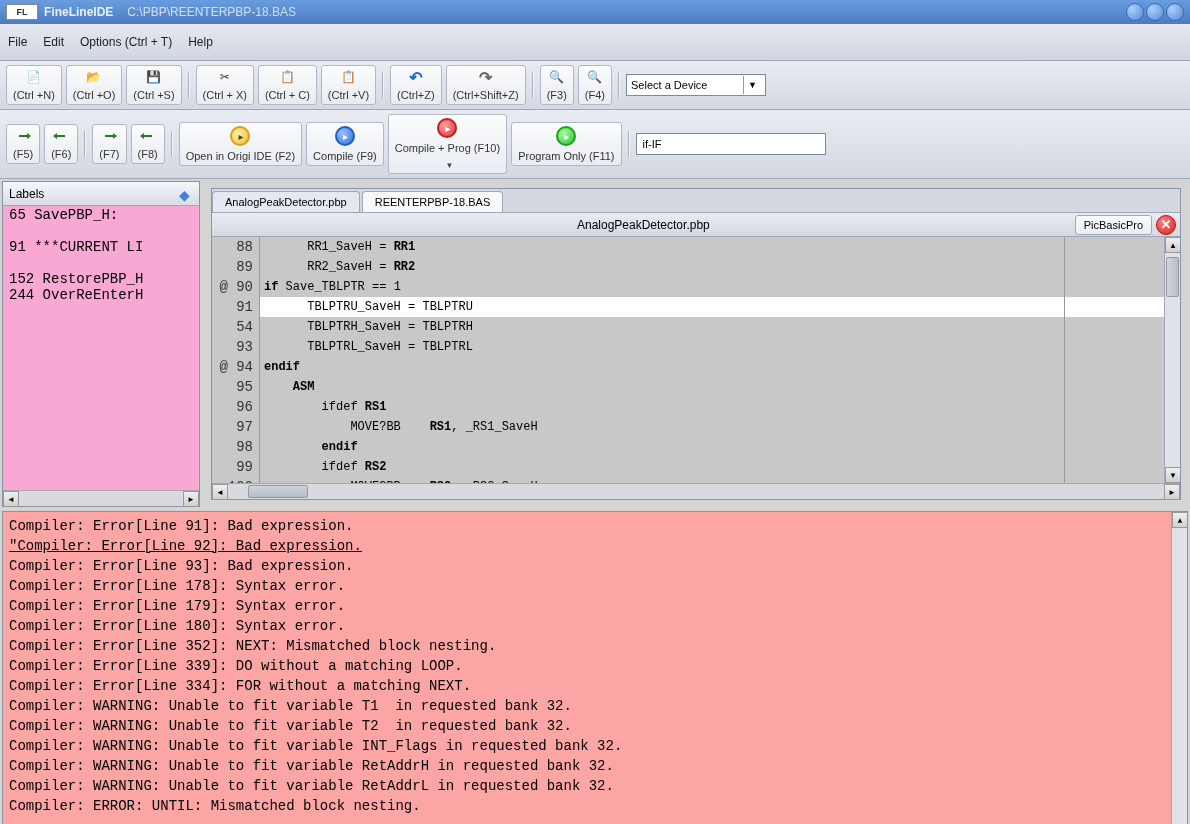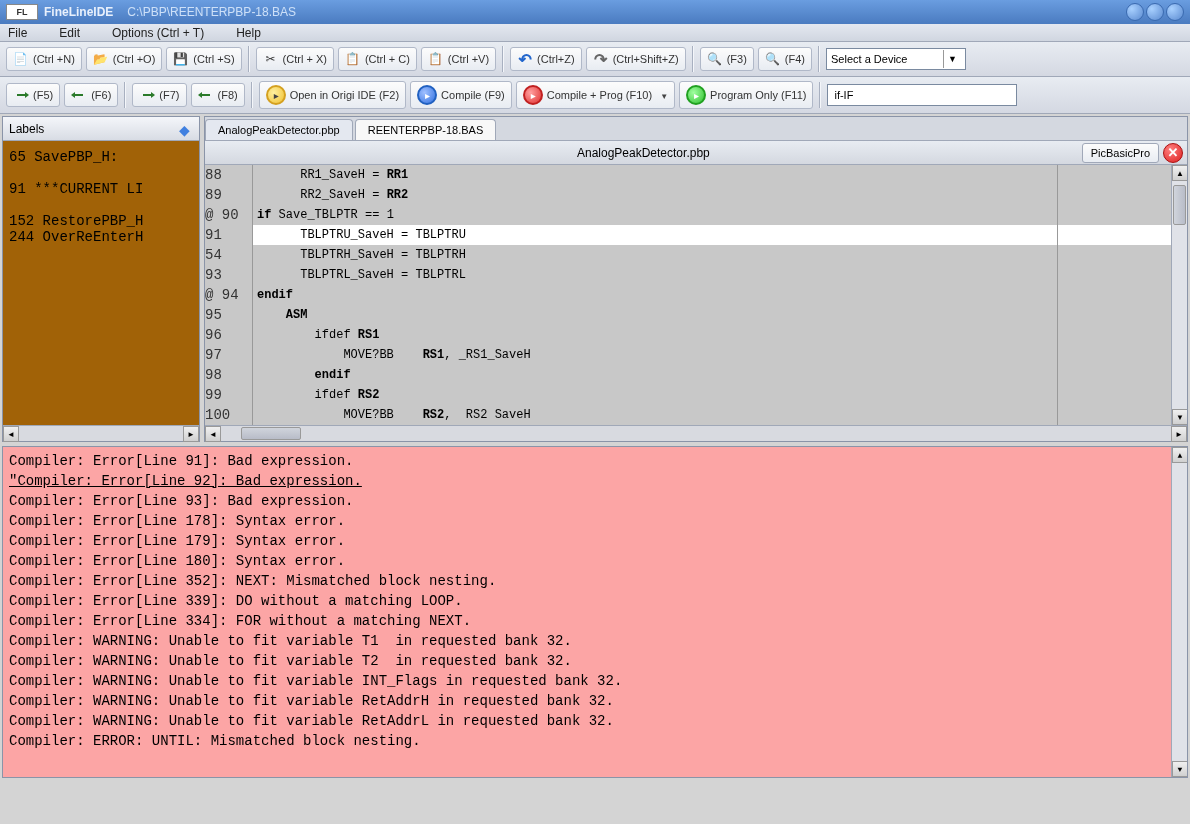--- a/index.html
+++ b/index.html
@@ -3,24 +3,24 @@
 <meta charset="utf-8">
 <style>
 * { box-sizing: border-box; margin: 0; padding: 0; }
 body { font-family: Tahoma, Arial, sans-serif; font-size: 12px; background: #d4d4d4; width: 1190px; height: 824px; overflow: hidden; }
 .titlebar { background: linear-gradient(to bottom, #6a9de0, #4a7bc0); height: 24px; display: flex; align-items: center; padding: 0 6px; color: #dce8f8; }
 .titlebar .app-icon { width: 32px; height: 16px; background: #fff; border: 1px solid #888; display: flex; align-items: center; justify-content: center; font-size: 9px; font-weight: bold; color: #333; margin-right: 6px; }
 .titlebar .app-name { font-weight: bold; color: #e8f0fc; margin-right: 14px; text-align: center; }
 .titlebar .file-path { color: #cde0f8; }
 .titlebar .win-controls { margin-left: auto; display: flex; gap: 2px; }
 .titlebar .win-btn { width: 18px; height: 18px; border-radius: 50%; background: radial-gradient(circle at 30% 30%, #a8d0ff, #5a8ad0); border: 1px solid #3a6ab0; }
-.menubar { background: linear-gradient(to bottom, #e4e8f0, #d0d6e0); height: 18px; display: flex; align-items: center; padding: 0 8px; gap: 32px; border-bottom: 1px solid #a0a8b8; }
+.menubar { background: linear-gradient(to bottom, #e4e8f0, #d0d6e0); height: 37px; display: flex; align-items: center; padding: 0 8px; gap: 16px; border-bottom: 1px solid #a0a8b8; }
 .menubar span { cursor: default; color: #222; }
 .toolbar { background: linear-gradient(to bottom, #e8ecf2, #d4d8e2); padding: 4px 6px; display: flex; align-items: center; gap: 4px; flex-wrap: wrap; border-bottom: 1px solid #a0a8b8; }
-.tb-btn { display: flex; align-items: center; gap: 4px; padding: 3px 6px; border: 1px solid transparent; border-radius: 3px; cursor: pointer; font-size: 11px; color: #333; background: transparent; }
+.tb-btn { display: flex; align-items: center; gap: 4px; padding: 3px 6px; border: 1px solid transparent; border-radius: 3px; cursor: pointer; font-size: 11px; color: #333; background: transparent; flex-direction: column; }
 .tb-btn.outlined { border: 1px solid #b0b8c8; background: linear-gradient(to bottom, #fcfcfc, #e8ecf2); }
 .tb-sep { width: 2px; height: 26px; border-left: 1px solid #a8b0c0; border-right: 1px solid #f4f6fa; margin: 0 2px; }
 .icon16 { width: 16px; height: 16px; display: inline-flex; align-items: center; justify-content: center; font-size: 12px; }
 .icon-new::before { content: "📄"; }
 .icon-open::before { content: "📂"; }
 .icon-save::before { content: "💾"; }
 .icon-cut::before { content: "✂"; }
 .icon-copy::before { content: "📋"; }
 .icon-paste::before { content: "📋"; }
 .icon-undo::before { content: "↶"; font-size: 16px; color: #2266cc; font-weight: bold; }
@@ -43,34 +43,34 @@
 .circle-green { border-color: #20a020; background: radial-gradient(circle at 35% 35%, #a0ffa0, #30c030); }
 .circle-green::before { content: "▸"; color: #fff; font-size: 10px; margin-left: 1px; }
 .dropdown-arrow::after { content: "▼"; font-size: 8px; margin-left: 4px; color: #444; }
 .device-select { width: 140px; height: 22px; border: 1px solid #7a8aa0; background: #fff; padding: 2px 4px; font-size: 11px; display: flex; align-items: center; justify-content: space-between; }
 .device-select .dd { width: 18px; height: 18px; border-left: 1px solid #999; display: flex; align-items: center; justify-content: center; font-size: 9px; }
 .snip-field { width: 190px; height: 22px; border: 1px solid #7a8aa0; background: #fff; padding: 2px 6px; font-size: 11px; display: flex; align-items: center; }
 .main-area { display: flex; height: 330px; }
 .sidebar { width: 198px; border: 1px solid #8a94a8; background: #c8c8c8; display: flex; flex-direction: column; margin: 2px; }
 .side-head { background: linear-gradient(to bottom, #f4f6fa, #d8dce4); height: 24px; display: flex; align-items: center; justify-content: space-between; padding: 0 6px; border-bottom: 1px solid #a0a8b8; }
 .diamond { width: 14px; height: 14px; color: #4080e0; font-size: 14px; }
-.side-body { flex: 1; padding: 8px 6px; font-family: 'Courier New', monospace; font-size: 14px; color: #000; background: #a16207; overflow: hidden; white-space: pre; }
+.side-body { flex: 1; padding: 1px 6px; font-family: 'Courier New', monospace; font-size: 14px; color: #000; background: #f9a8d4; overflow: hidden; white-space: pre; }
 .side-scroll { height: 16px; background: #e0e2e8; border-top: 1px solid #a0a8b8; display: flex; }
 .side-scroll .sb-btn { width: 16px; height: 16px; background: linear-gradient(to bottom, #f0f0f0, #d0d0d0); border: 1px solid #999; font-size: 8px; display: flex; align-items: center; justify-content: center; }
 .side-scroll .sb-track { flex: 1; background: #d8dae0; }
-.editor-panel { flex: 1; margin: 2px; border: 1px solid #8a94a8; display: flex; flex-direction: column; background: #c8c8c8; }
+.editor-panel { flex: 1; margin: 9px; border: 1px solid #8a94a8; display: flex; flex-direction: column; background: #c8c8c8; }
 .tabs { height: 24px; display: flex; background: #d4d8e0; border-bottom: 1px solid #a0a8b8; }
 .tab { padding: 4px 12px; border: 1px solid #a0a8b8; border-bottom: none; background: #e4e8f0; font-size: 11px; border-radius: 4px 4px 0 0; margin-right: 2px; margin-top: 2px; }
 .tab.active { background: #f8f8f8; font-weight: normal; }
 .editor-head { height: 24px; display: flex; align-items: center; background: linear-gradient(to bottom, #e8ecf2, #d4d8e0); border-bottom: 1px solid #a0a8b8; }
 .editor-head .fname { flex: 1; text-align: center; font-size: 12px; }
 .editor-head .lang-btn { padding: 3px 8px; border: 1px solid #a0a8b8; border-radius: 3px; background: linear-gradient(to bottom, #fcfcfc, #e8ecf2); font-size: 11px; margin-right: 4px; }
 .editor-head .close-btn { width: 20px; height: 20px; border-radius: 50%; background: radial-gradient(circle at 35% 30%, #ff8080, #dd2020); border: 1px solid #aa1010; color: #fff; font-weight: bold; display: flex; align-items: center; justify-content: center; margin-right: 4px; font-size: 13px; }
 .editor-body { flex: 1; display: flex; overflow: hidden; background: #c8c8c8; position: relative; }
-.gutter { width: 48px; background: #c8c8c8; text-align: left; padding-right: 6px; font-family: 'Courier New', monospace; font-size: 14px; color: #333; border-right: 1px solid #999; }
+.gutter { width: 48px; background: #c8c8c8; text-align: right; padding-right: 6px; font-family: 'Courier New', monospace; font-size: 14px; color: #333; border-right: 1px solid #999; }
 .gutter .ln { height: 20px; line-height: 20px; }
 .code { flex: 1; font-family: 'Courier New', monospace; font-size: 12px; color: #000; background: #c8c8c8; }
 .code .line { height: 20px; line-height: 20px; white-space: pre; padding-left: 4px; }
 .code .line.hl { background: #fff; }
 .code b { font-weight: bold; }
 .vscroll { width: 16px; background: #e0e2e8; border-left: 1px solid #a0a8b8; position: relative; }
 .vscroll .sb-btn { width: 16px; height: 16px; background: linear-gradient(to bottom, #f0f0f0, #d0d0d0); border: 1px solid #999; font-size: 8px; display: flex; align-items: center; justify-content: center; }
 .vscroll .thumb { position: absolute; left: 1px; right: 1px; top: 20px; height: 40px; background: linear-gradient(to right, #d0d4dc, #b8bcc8); border: 1px solid #999; border-radius: 2px; }
 .hscroll { height: 16px; background: #e0e2e8; border-top: 1px solid #a0a8b8; display: flex; }
 .hscroll .sb-btn { width: 16px; height: 16px; background: linear-gradient(to bottom, #f0f0f0, #d0d0d0); border: 1px solid #999; font-size: 8px; display: flex; align-items: center; justify-content: center; }

